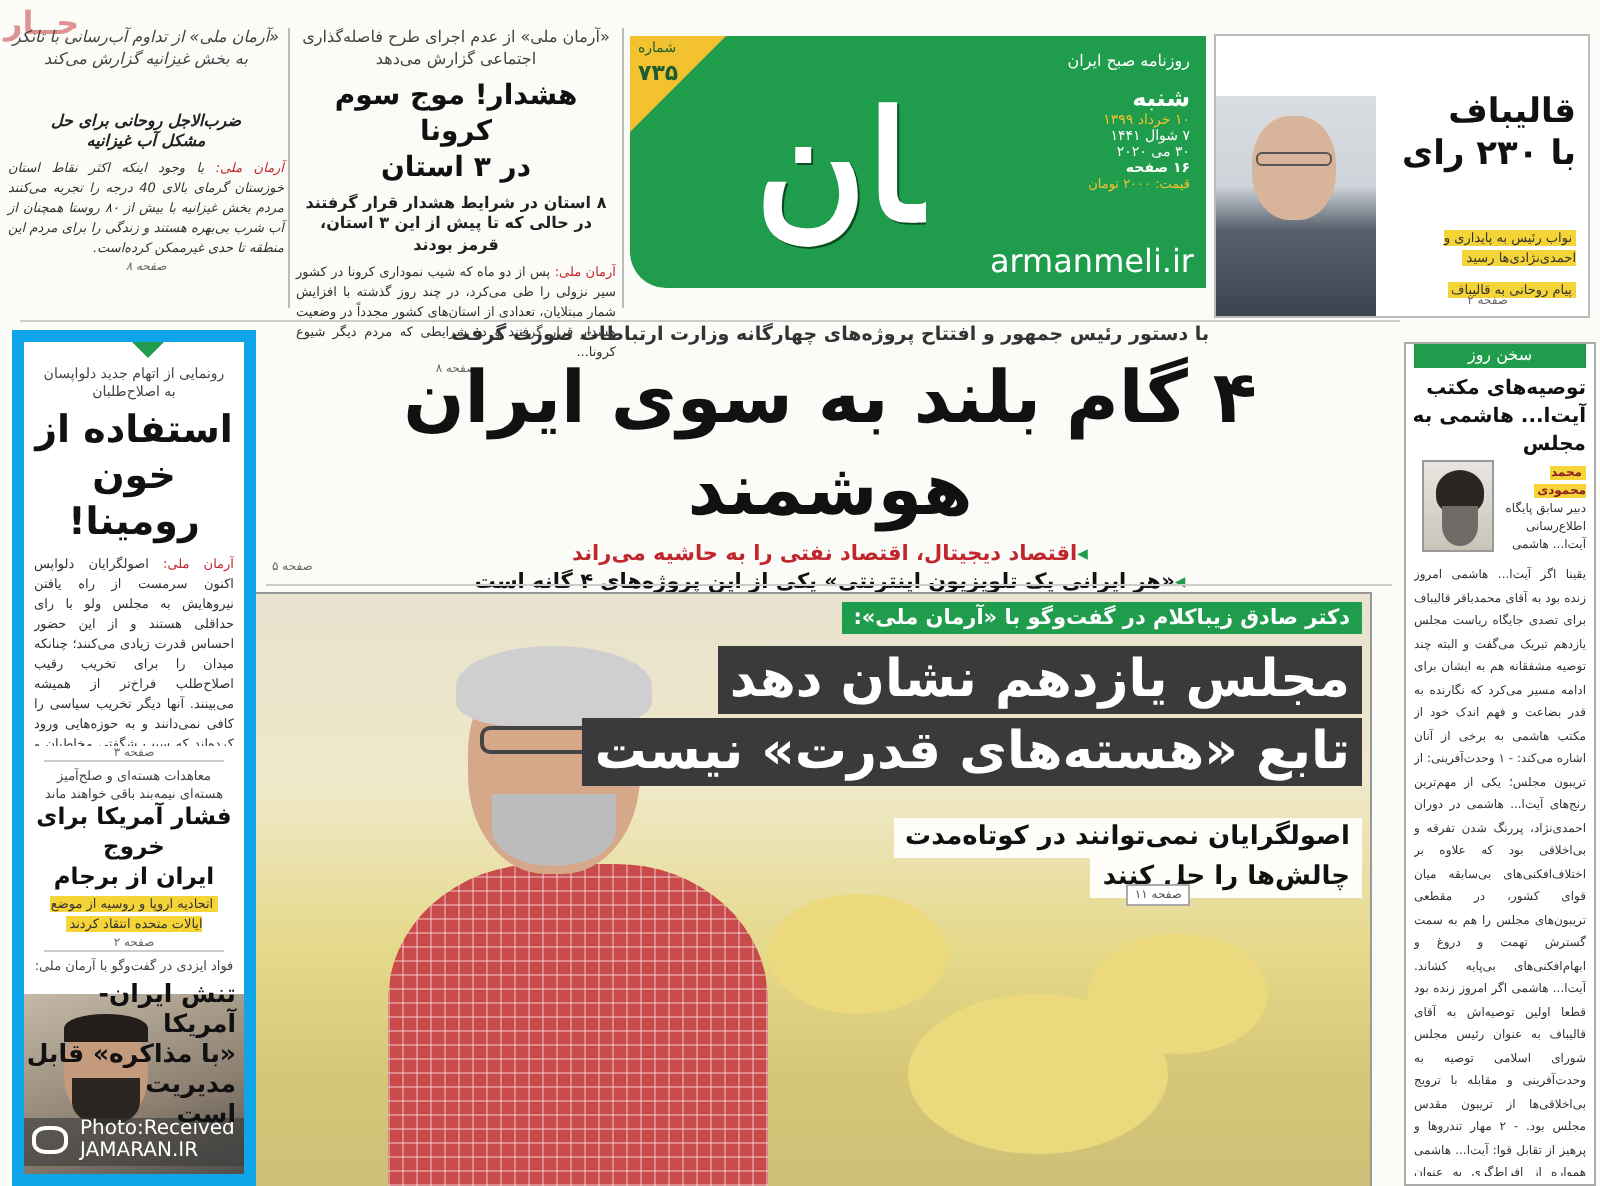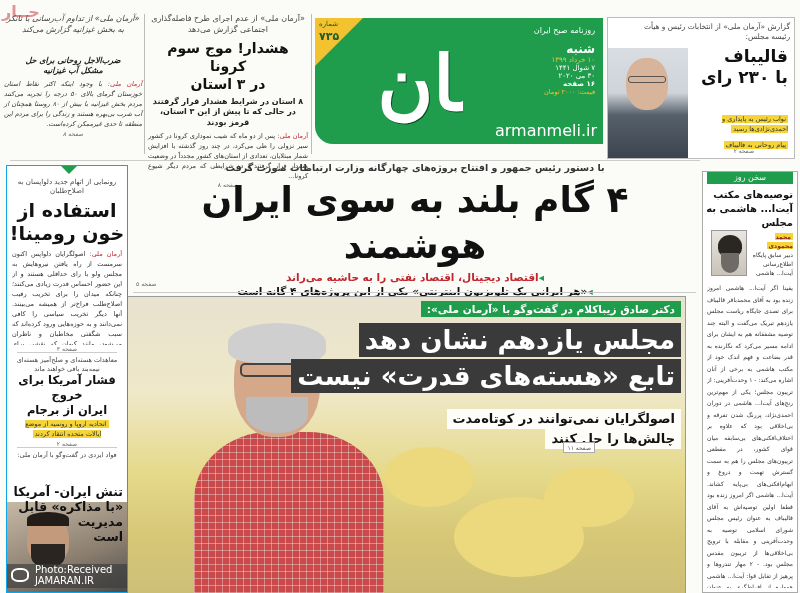--- a/index.html
+++ b/index.html
@@ -59,21 +59,21 @@
     .hl-yellow { background: #f5d437; color: #333; padding: 0 2px; }
 
     
     .opinion { position: absolute; left: 702px; top: 171px; width: 96px; height: 422px; border: 1px solid #aaa; background: #fff; overflow: hidden; }
     .opinion-tab { position: absolute; right: 4px; top: 0; left: 4px; height: 12px; background: #1f9d4c; color: #fff; font-size: 8px; text-align: center; line-height: 12px; }
     .opinion-photo { position: absolute; left: 8px; top: 58px; width: 36px; height: 46px; background: linear-gradient(#e8e6e0, #c9c3b8); border: 1px solid #999; }
     .opinion-photo .hair { position: absolute; left: 6px; top: 4px; width: 24px; height: 22px; border-radius: 50% 50% 40% 40%; background: #2a2622; }
     .opinion-photo .beard { position: absolute; left: 9px; top: 22px; width: 18px; height: 20px; border-radius: 0 0 50% 50%; background: #6e6a66; }
 
     
-    .left-box { position: absolute; left: 6px; top: 165px; width: 122px; height: 428px; border: 1px solid #0ea5e9; background: #fff; overflow: hidden; }
+    .left-box { position: absolute; left: 6px; top: 165px; width: 122px; height: 428px; border: 6px solid #0ea5e9; background: #fff; overflow: hidden; }
     .left-tri { position: absolute; left: 54px; top: 0; width: 0; height: 0; border-left: 8px solid transparent; border-right: 8px solid transparent; border-top: 8px solid #1f9d4c; }
     .left-photo {
       position: absolute; left: 0; bottom: 0; width: 122px; height: 90px;
       background: linear-gradient(160deg,#c5b9a6 0%, #8b7e6f 60%, #4a4a4a 100%);
     }
     .left-photo .face { position: absolute; left: 20px; top: 14px; width: 42px; height: 50px; border-radius: 45%; background: #c49a7c; }
     .left-photo .hair { position: absolute; left: 20px; top: 10px; width: 42px; height: 14px; border-radius: 50% 50% 0 0; background: #221d18; }
     .left-photo .beard { position: absolute; left: 24px; top: 42px; width: 34px; height: 24px; border-radius: 0 0 50% 50%; background: #2a2520; }
     .credit { position: absolute; left: 0; bottom: 4px; width: 122px; height: 24px; background: rgba(60,60,60,0.65); color: #fff; font-size: 10px; direction: ltr; text-align: left; padding-left: 28px; line-height: 11px; }
     .credit .logo-mark { position: absolute; left: 4px; top: 4px; width: 18px; height: 14px; border: 2px solid #fff; border-radius: 40%; }
@@ -101,21 +101,21 @@
 </head>
 <body>
 
 <div class="watermark">جــار</div>
 
 <div class="abs" style="left:4px; top:8px; width:138px; height:150px;font-style:italic;">
   <div class="kicker" style="margin-top:6px;">«آرمان ملی» از تداوم آب‌رسانی با تانکر به بخش غیزانیه گزارش می‌کند</div>
   <div class="kicker" style="font-weight:bold; color:#222; margin:20px 12px 2px;">ضرب‌الاجل روحانی برای حل مشکل آب غیزانیه</div>
   <div class="small">
     <span class="red">آرمان ملی:</span>
-    <span>با وجود اینکه اکثر نقاط استان خوزستان گرمای بالای ۵۰ درجه را تجربه می‌کنند مردم بخش غیزانیه با بیش از ۸۰ روستا همچنان از آب شرب بی‌بهره هستند و زندگی را برای مردم این منطقه تا حدی غیرممکن کرده‌است.</span>
+    <span>با وجود اینکه اکثر نقاط استان خوزستان گرمای بالای 40 درجه را تجربه می‌کنند مردم بخش غیزانیه با بیش از ۸۰ روستا همچنان از آب شرب بی‌بهره هستند و زندگی را برای مردم این منطقه تا حدی غیرممکن کرده‌است.</span>
   </div>
   <div class="page-ref">صفحه ۸</div>
 </div>
 
 <div class="vline" style="left:144px; top:14px; height:140px;"></div>
 
 <div class="abs" style="left:148px; top:8px; width:160px; height:150px;">
   <div class="kicker" style="margin-top:6px;">«آرمان ملی» از عدم اجرای طرح فاصله‌گذاری اجتماعی گزارش می‌دهد</div>
   <div class="head-xl" style="font-size:14px; line-height:18px; margin-top:3px;">
     <div>هشدار! موج سوم کرونا</div>
@@ -148,21 +148,20 @@
     <div class="price">قیمت: ۲۰۰۰ تومان</div>
   </div>
   <div class="website">armanmeli.ir</div>
 </div>
 
 <div class="box-right">
   <div class="ghalibaf-photo">
     <div class="face"></div>
     <div class="glasses"></div>
   </div>
-  <div class="abs kicker" style="right:4px; top:4px; width:150px; text-align:right; font-size:7.5px;">گزارش «آرمان ملی» از انتخابات رئیس و هیأت رئیسه مجلس:</div>
   <div class="abs head-xl" style="right:6px; top:28px; font-size:17px; line-height:21px; text-align:right;">
     <div>قالیباف</div>
     <div>با ۲۳۰ رای</div>
   </div>
   <div class="abs" style="right:6px; top:96px; width:80px; text-align:right; font-size:6.5px; line-height:10px;">
     <span class="hl-yellow">نواب رئیس به پایداری و احمدی‌نژادی‌ها رسید</span>
     <div style="height:6px"></div>
     <span class="hl-yellow">پیام روحانی به قالیباف</span>
   </div>
   <div class="abs page-ref" style="right:40px; bottom:4px;">صفحه ۲</div>

